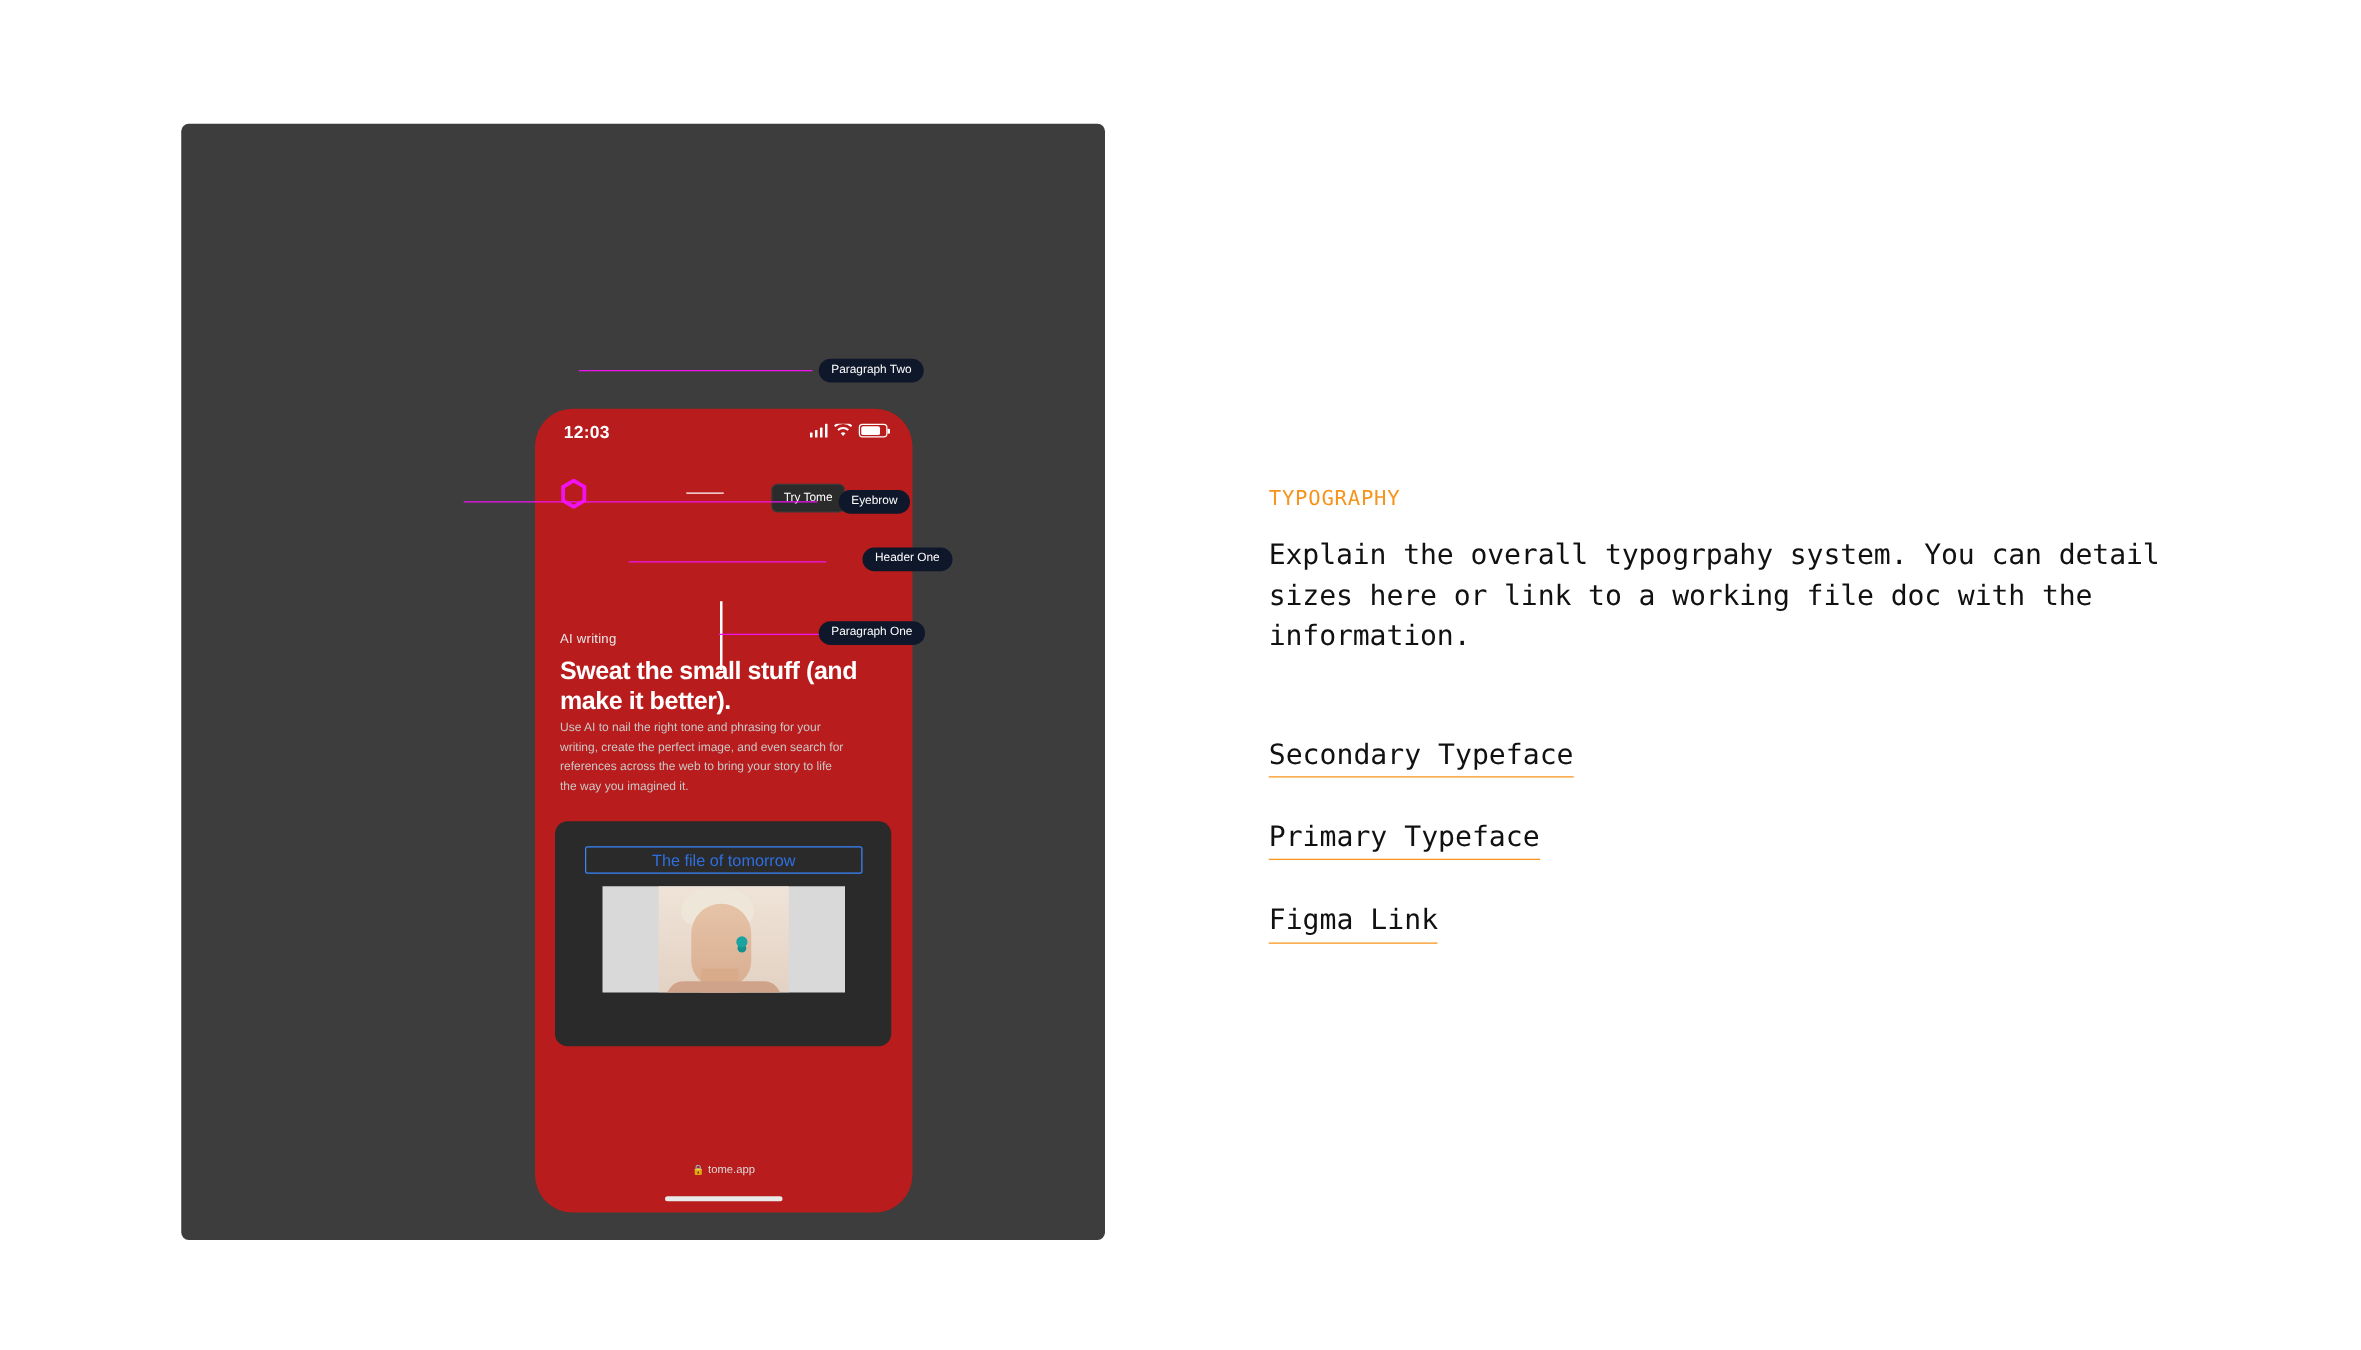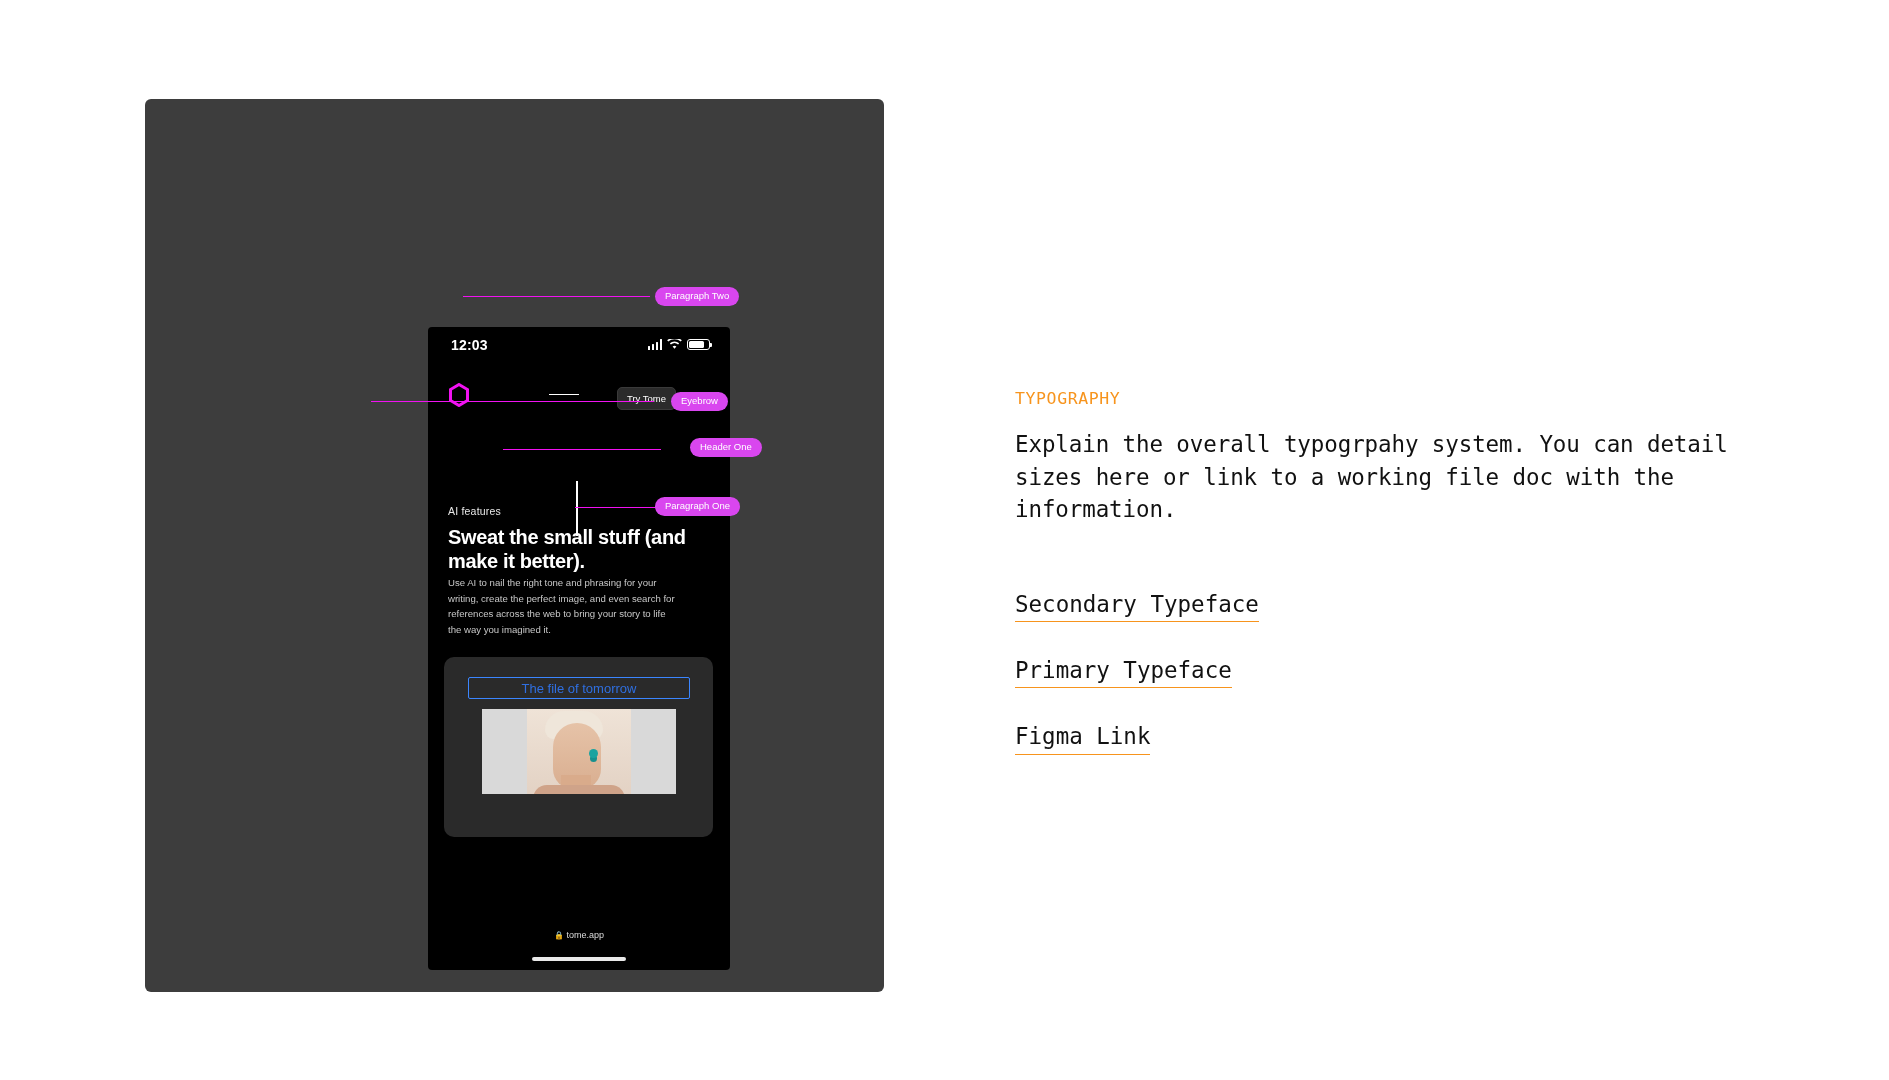--- a/index.html
+++ b/index.html
@@ -22,22 +22,22 @@
     left: 145px; top: 99px;
     width: 739px; height: 893px;
     background: #3d3d3d;
     border-radius: 6px;
   }
 
   .phone {
     position: absolute;
     left: 283px; top: 228px;
     width: 302px; height: 643px;
-    background: #000000;
-    border-radius: 4px;
+    background: #b91c1c;
+    border-radius: 30px;
     overflow: hidden;
   }
 
   
   .statusbar {
     position: absolute; left: 0; top: 0;
     width: 100%; height: 40px;
   }
   .status-time {
     position: absolute; left: 23px; top: 10px;
@@ -168,21 +168,21 @@
   }
   .ph-url .lock { font-size: 8px; }
   .home-ind {
     position: absolute; left: 50%; bottom: 9px; transform: translateX(-50%);
     width: 94px; height: 4px; background: #e9e9e9; border-radius: 3px;
   }
 
   
   .pill {
     position: absolute;
-    background: #d946ef;
+    background: #0f172a;
     color: #ffffff;
     font-size: 9.5px;
     border-radius: 999px;
     padding: 4px 10px 5px;
     white-space: nowrap;
     line-height: 1;
   }
   .leader {
     position: absolute;
     height: 1px;
@@ -264,21 +264,21 @@
             <path d="M11 1.5 19.5 6.5v11L11 22.5 2.5 17.5v-11z" fill="none" stroke="#f112f1" stroke-width="3"></path>
           </svg>
         </span>
         <span class="try-btn">Try Tome</span>
         <span class="burger">
             <i></i>
             <i></i>
           </span>
       </div>
 
-      <div class="eyebrow">AI features</div>
+      <div class="eyebrow">AI writing</div>
       <div class="h1">Sweat the small stuff (and make it better).</div>
       <div class="para">Use AI to nail the right tone and phrasing for your writing, create the perfect image, and even search for references across the web to bring your story to life the way you imagined it.</div>
 
       <div class="card">
         <div class="card-title-wrap">
           <span class="card-title">The file of tomorrow</span>
         </div>
         <div class="card-img">
           <div class="face">
             <div class="hair"></div>

